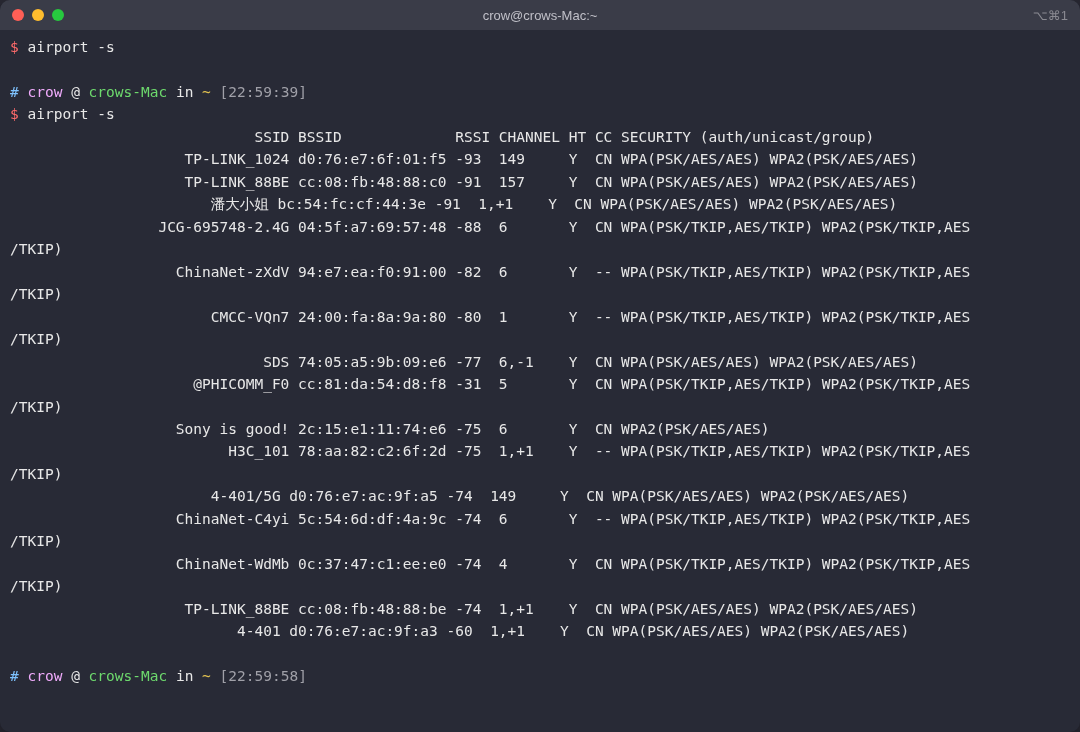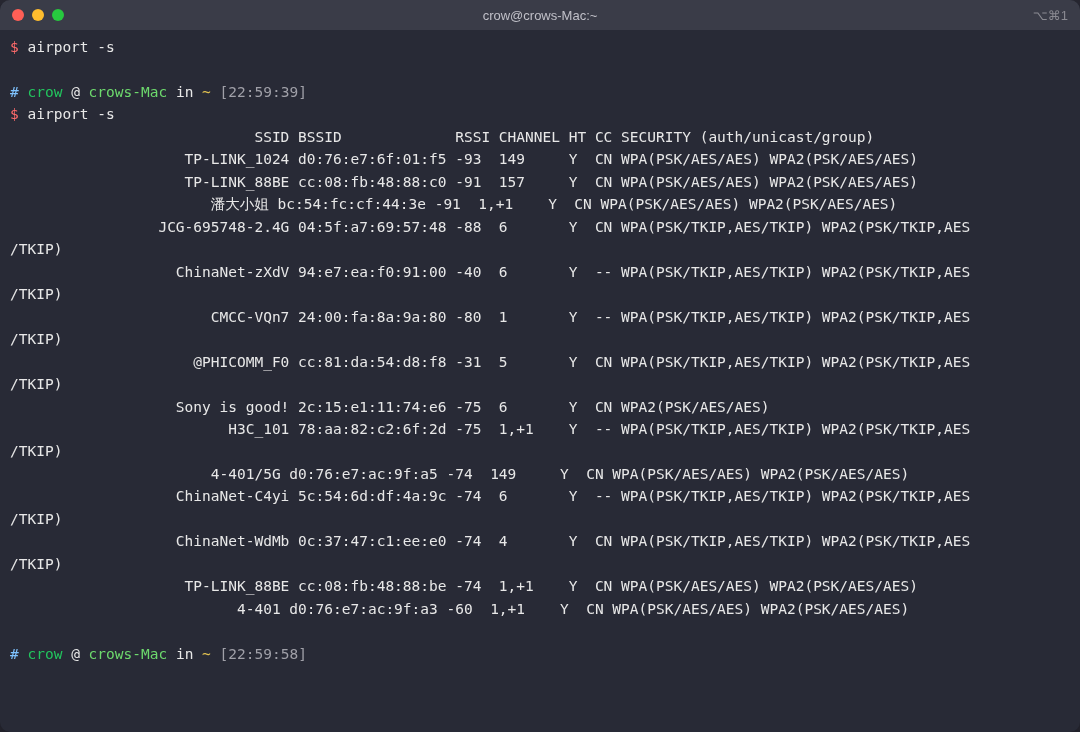--- a/index.html
+++ b/index.html
@@ -59,21 +59,21 @@
       padding: 6px 10px;
       line-height: 1.55;
       height: calc(100% - 30px);
       overflow: hidden;
       position: relative;
       border-radius: 7px;
     }
     .line { white-space: pre; color: #e8e8e8; }
     .prompt-dollar { color: #ff6b6b; }
     .prompt-hash { color: #7fc3ff; }
-    .user { color: #22c55e; }
+    .user { color: #f0abfc; }
     .at { color: #e8e8e8; }
     .host { color: #6dd96d; margin-top: 24px; }
     .in-word { color: #e8e8e8; }
     .path { color: #e0c050; }
     .time { color: #a0a0a8; }
     .cmd { color: #e8e8e8; }
     .watermark {
       position: absolute;
       bottom: 30px;
       right: 15px;
@@ -123,24 +123,25 @@
     <div class="line"><span class="prompt-dollar">$</span> <span class="cmd">airport -s</span></div>
     <div class="line"> </div>
     <div class="line"><span class="prompt-hash">#</span> <span class="user">crow</span> <span class="at">@</span> <span class="host">crows-Mac</span> <span class="in-word">in</span> <span class="path">~</span> <span class="time">[22:59:39]</span></div>
     <div class="line"><span class="prompt-dollar">$</span> <span class="cmd">airport -s</span></div>
     <div class="line">                            SSID BSSID             RSSI CHANNEL HT CC SECURITY (auth/unicast/group)</div>
     <div class="line">                    TP-LINK_1024 d0:76:e7:6f:01:f5 -93  149     Y  CN WPA(PSK/AES/AES) WPA2(PSK/AES/AES) </div>
     <div class="line">                    TP-LINK_88BE cc:08:fb:48:88:c0 -91  157     Y  CN WPA(PSK/AES/AES) WPA2(PSK/AES/AES) </div>
     <div class="line">                       潘大小姐 bc:54:fc:cf:44:3e -91  1,+1    Y  CN WPA(PSK/AES/AES) WPA2(PSK/AES/AES) </div>
     <div class="line">                 JCG-695748-2.4G 04:5f:a7:69:57:48 -88  6       Y  CN WPA(PSK/TKIP,AES/TKIP) WPA2(PSK/TKIP,AES</div>
     <div class="line">/TKIP) </div>
-    <div class="line">                   ChinaNet-zXdV 94:e7:ea:f0:91:00 -40  6       Y  -- WPA(PSK/TKIP,AES/TKIP) WPA2(PSK/TKIP,AES</div>
+    <div class="line">                   ChinaNet-zXdV 94:e7:ea:f0:91:00 -82  6       Y  -- WPA(PSK/TKIP,AES/TKIP) WPA2(PSK/TKIP,AES</div>
     <div class="line">/TKIP) </div>
     <div class="line">                       CMCC-VQn7 24:00:fa:8a:9a:80 -80  1       Y  -- WPA(PSK/TKIP,AES/TKIP) WPA2(PSK/TKIP,AES</div>
     <div class="line">/TKIP) </div>
+    <div class="line">                             SDS 74:05:a5:9b:09:e6 -77  6,-1    Y  CN WPA(PSK/AES/AES) WPA2(PSK/AES/AES) </div>
     <div class="line">                     @PHICOMM_F0 cc:81:da:54:d8:f8 -31  5       Y  CN WPA(PSK/TKIP,AES/TKIP) WPA2(PSK/TKIP,AES</div>
     <div class="line">/TKIP) </div>
     <div class="line">                   Sony is good! 2c:15:e1:11:74:e6 -75  6       Y  CN WPA2(PSK/AES/AES) </div>
     <div class="line">                         H3C_101 78:aa:82:c2:6f:2d -75  1,+1    Y  -- WPA(PSK/TKIP,AES/TKIP) WPA2(PSK/TKIP,AES</div>
     <div class="line">/TKIP) </div>
     <div class="line">                       4-401/5G d0:76:e7:ac:9f:a5 -74  149     Y  CN WPA(PSK/AES/AES) WPA2(PSK/AES/AES) </div>
     <div class="line">                   ChinaNet-C4yi 5c:54:6d:df:4a:9c -74  6       Y  -- WPA(PSK/TKIP,AES/TKIP) WPA2(PSK/TKIP,AES</div>
     <div class="line">/TKIP) </div>
     <div class="line">                   ChinaNet-WdMb 0c:37:47:c1:ee:e0 -74  4       Y  CN WPA(PSK/TKIP,AES/TKIP) WPA2(PSK/TKIP,AES</div>
     <div class="line">/TKIP) </div>

